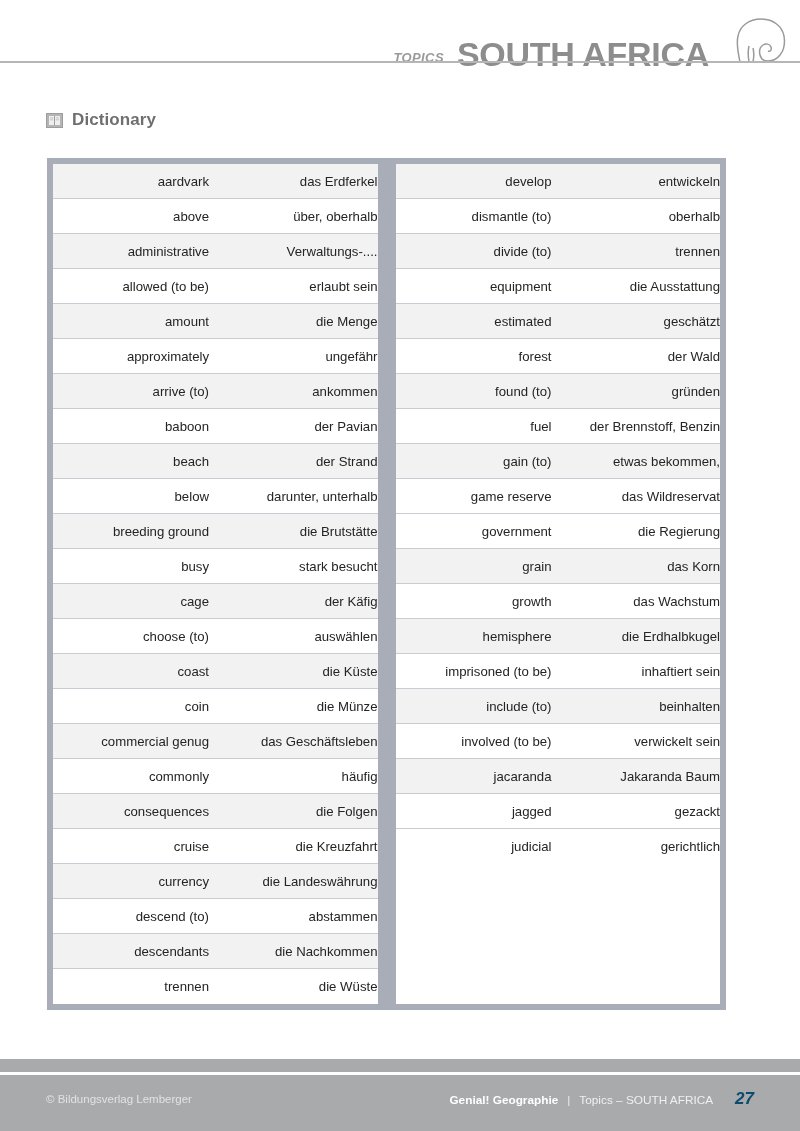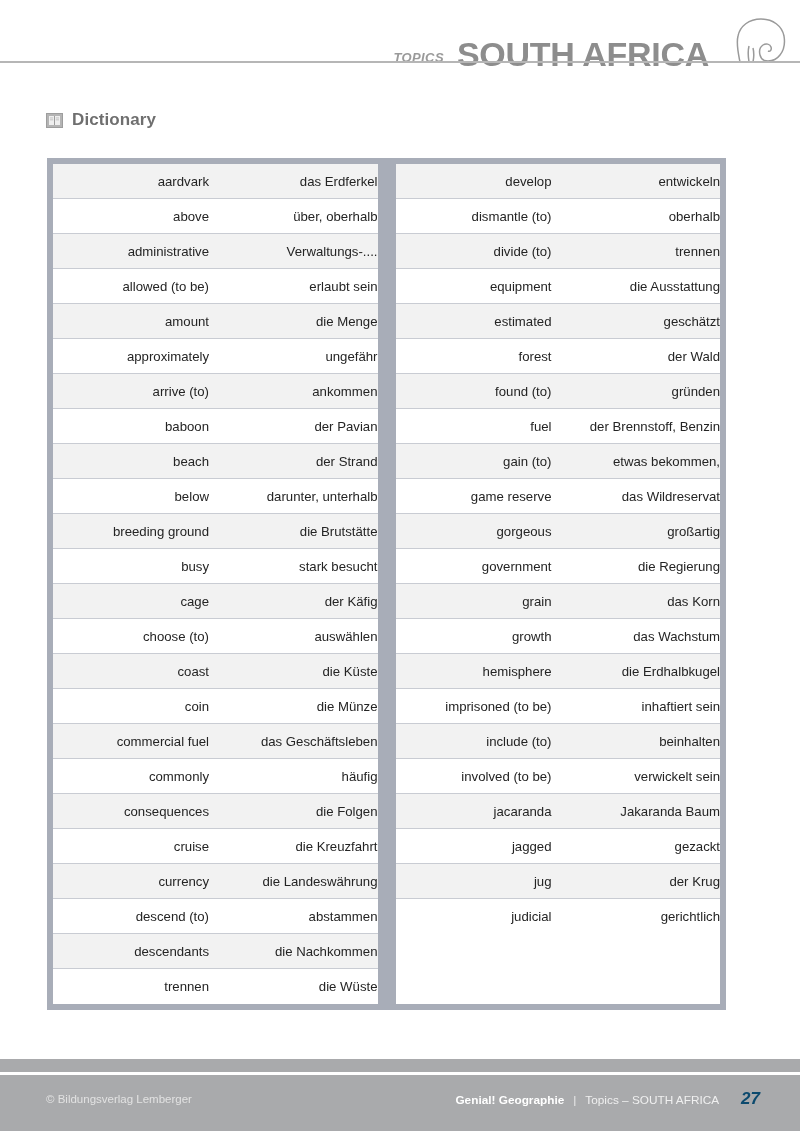--- a/index.html
+++ b/index.html
@@ -137,21 +137,21 @@
     padding-left: 44px;
   }
   .footer-left {
     position: absolute;
     left: 46px;
     font-size: 11.5px;
     color: #e2e2e2;
   }
   .footer-right {
     position: absolute;
-    right: 40px;
+    right: 46px;
     display: flex;
     align-items: baseline;
     gap: 8px;
     white-space: nowrap;
   }
   .footer-pub {
     font-size: 11.8px;
     font-weight: bold;
     color: #ffffff;
   }
@@ -268,21 +268,21 @@
       </div>
       <div class="dict-row shaded">
         <span class="dict-en">coast</span>
         <span class="dict-de">die Küste</span>
       </div>
       <div class="dict-row plain">
         <span class="dict-en">coin</span>
         <span class="dict-de">die Münze</span>
       </div>
       <div class="dict-row shaded">
-        <span class="dict-en">commercial fuel</span>
+        <span class="dict-en">commercial genug</span>
         <span class="dict-de">das Geschäftsleben</span>
       </div>
       <div class="dict-row plain">
         <span class="dict-en">commonly</span>
         <span class="dict-de">häufig</span>
       </div>
       <div class="dict-row shaded">
         <span class="dict-en">consequences</span>
         <span class="dict-de">die Folgen</span>
       </div>
@@ -341,24 +341,20 @@
         <span class="dict-de">der Brennstoff, Benzin</span>
       </div>
       <div class="dict-row shaded">
         <span class="dict-en">gain (to)</span>
         <span class="dict-de">etwas bekommen,</span>
       </div>
       <div class="dict-row plain">
         <span class="dict-en">game reserve</span>
         <span class="dict-de">das Wildreservat</span>
       </div>
-      <div class="dict-row shaded">
-        <span class="dict-en">gorgeous</span>
-        <span class="dict-de">großartig</span>
-      </div>
       <div class="dict-row plain">
         <span class="dict-en">government</span>
         <span class="dict-de">die Regierung</span>
       </div>
       <div class="dict-row shaded">
         <span class="dict-en">grain</span>
         <span class="dict-de">das Korn</span>
       </div>
       <div class="dict-row plain">
         <span class="dict-en">growth</span>
@@ -380,24 +376,20 @@
         <span class="dict-en">involved (to be)</span>
         <span class="dict-de">verwickelt sein</span>
       </div>
       <div class="dict-row shaded">
         <span class="dict-en">jacaranda</span>
         <span class="dict-de">Jakaranda Baum</span>
       </div>
       <div class="dict-row plain">
         <span class="dict-en">jagged</span>
         <span class="dict-de">gezackt</span>
-      </div>
-      <div class="dict-row shaded">
-        <span class="dict-en">jug</span>
-        <span class="dict-de">der Krug</span>
       </div>
       <div class="dict-row plain">
         <span class="dict-en">judicial</span>
         <span class="dict-de">gerichtlich</span>
       </div>
     </div>
 </div>
 
 <div class="footer-band">
   <div class="footer-divider"></div>

